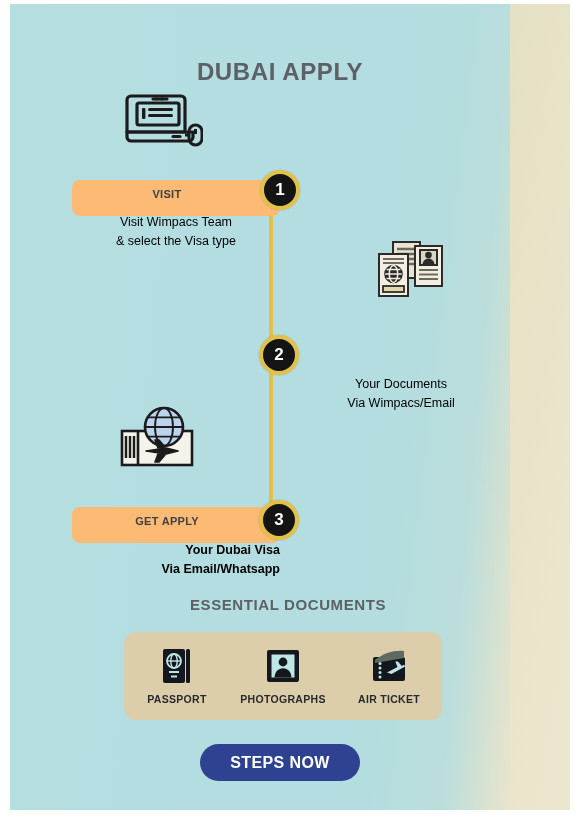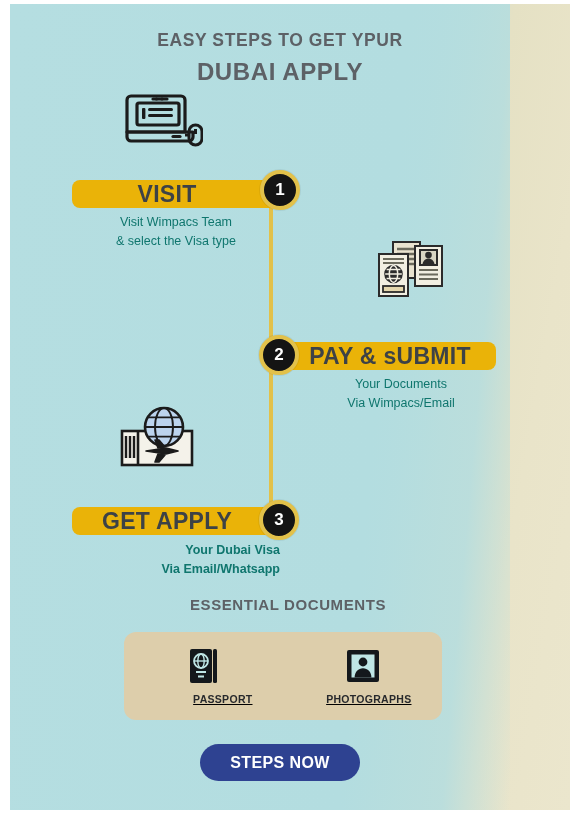--- a/index.html
+++ b/index.html
@@ -112,41 +112,41 @@
     text-align: center;
     z-index: 6;
     box-shadow: 0 0 0 1px rgba(0,0,0,0.06);
   }
   #node-1 { left: 260px; top: 170px; }
   #node-2 { left: 259px; top: 335px; }
   #node-3 { left: 259px; top: 500px; }
 
   .pill {
     position: absolute;
-    height: 28px;
-    background: #eab308;
+    height: 36px;
+    background: #fdba74;
     border-radius: 8px;
     z-index: 4;
     color: #3d4246;
-    font-size: 23px;
+    font-size: 11px;
     font-weight: bold;
     letter-spacing: 0.3px;
     line-height: 28px;
   }
   .pill.left  { left: 72px;  width: 208px; text-align: center; padding-right: 18px; box-sizing: border-box; }
   .pill.right { left: 262px; width: 234px; text-align: center; padding-left: 22px; box-sizing: border-box; }
 
   #pill-1 { top: 180px; }
   #pill-2 { top: 342px; }
   #pill-3 { top: 507px; }
 
   .sub {
     position: absolute;
     font-size: 12.5px;
-    color: #0f766e;
+    color: #000000;
     line-height: 19px;
     z-index: 4;
   }
   .sub .l { display: block; }
   #sub-1 { left: 72px; top: 213px; width: 208px; text-align: center; }
   #sub-2 { left: 284px; top: 375px; width: 234px; text-align: center; }
   #sub-3 { left: 72px; top: 541px; width: 208px; text-align: right; font-weight: bold; }
 
   
   .docs-title {
@@ -168,22 +168,21 @@
     width: 318px;
     height: 88px;
     background: #ddceab;
     border-radius: 12px;
     display: flex;
     align-items: center;
     justify-content: space-around;
   }
   .doc-item {
     width: 98px;
-    text-align: right;
-    text-decoration: underline;
+    text-align: center;
   }
   .doc-icon {
     height: 38px;
     display: flex;
     align-items: center;
     justify-content: center;
   }
   .doc-label {
     margin-top: 8px;
     font-size: 10.5px;
@@ -211,21 +210,20 @@
   }
 </style>
 </head>
 <body>
 
 <div id="poster">
   <div id="canvas"></div>
 
   <div class="layer">
 
-    <div class="title-1">EASY STEPS TO GET YPUR</div>
     <div class="title-2">DUBAI APPLY</div>
 
     <div class="deco" id="deco-laptop">
       <svg width="84" height="60" viewBox="0 0 84 60">
         <g fill="none" stroke="#1b1b1b" stroke-width="3.2" stroke-linejoin="round" stroke-linecap="round">
           <path d="M12 8 h50 a4 4 0 0 1 4 4 v32 h-58 v-32 a4 4 0 0 1 4 -4 z"></path>
           <rect x="18" y="15" width="42" height="22" rx="2"></rect>
           <path d="M8 44 h66 v5 a4 4 0 0 1 -4 4 h-58 a4 4 0 0 1 -4 -4 z"></path>
           <path d="M34 11 h14"></path>
           <path d="M54 48.5 h7"></path>
@@ -302,21 +300,20 @@
     <div class="spine" id="spine-1"></div>
     <div class="spine" id="spine-2"></div>
 
     <div class="pill left" id="pill-1">VISIT</div>
     <div class="node" id="node-1">1</div>
     <div class="sub" id="sub-1">
       <span class="l">Visit Wimpacs Team</span>
       <span class="l">&amp; select the Visa type</span>
     </div>
 
-    <div class="pill right" id="pill-2">PAY &amp; sUBMIT</div>
     <div class="node" id="node-2">2</div>
     <div class="sub" id="sub-2">
       <span class="l">Your Documents</span>
       <span class="l">Via Wimpacs/Email</span>
     </div>
 
     <div class="pill left" id="pill-3">GET APPLY</div>
     <div class="node" id="node-3">3</div>
     <div class="sub" id="sub-3">
       <span class="l">Your Dubai Visa</span>
@@ -352,19 +349,35 @@
             <rect x="5.5" y="5.5" width="23" height="23" fill="#bfe6e6"></rect>
             <g fill="#14181c">
               <circle cx="17" cy="13" r="4.4"></circle>
               <path d="M8.6 28.5 c0 -5.6 3.8 -9.2 8.4 -9.2 c4.6 0 8.4 3.6 8.4 9.2 z"></path>
             </g>
           </svg>
         </div>
         <div class="doc-label">PHOTOGRAPHS</div>
       </div>
 
+      <div class="doc-item">
+        <div class="doc-icon">
+          <svg width="34" height="32" viewBox="0 0 34 32">
+            <rect x="1" y="7" width="32" height="24" rx="2" fill="#14181c"></rect>
+            <path d="M3 10 C12 3 22 0 32 1 L32 8 L3 13 Z" fill="#5e6b62"></path>
+            <g fill="#bfe6e6">
+              <circle cx="8" cy="13.5" r="1.5"></circle>
+              <circle cx="8" cy="18" r="1.5"></circle>
+              <circle cx="8" cy="22.5" r="1.5"></circle>
+              <circle cx="8" cy="27" r="1.5"></circle>
+            </g>
+            <path d="M15 22.5 l10.5 -5.6 l-2.2 -5.3 l2.6 0 l3.9 4.3 l2.4 -1.2 l0.9 1.8 l-13.6 7.4 z" fill="#bfe6e6"></path>
+          </svg>
+        </div>
+        <div class="doc-label">AIR TICKET</div>
+      </div>
 
     </div>
 
     <button id="apply-btn">STEPS NOW</button>
 
   </div>
 </div>
 
 </body></html>

